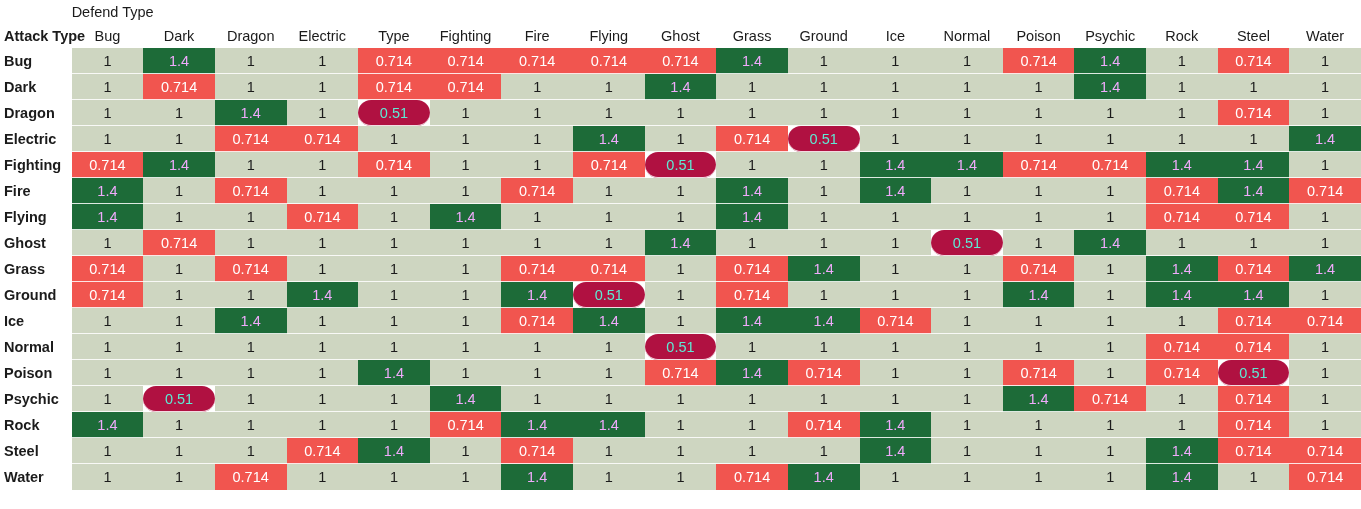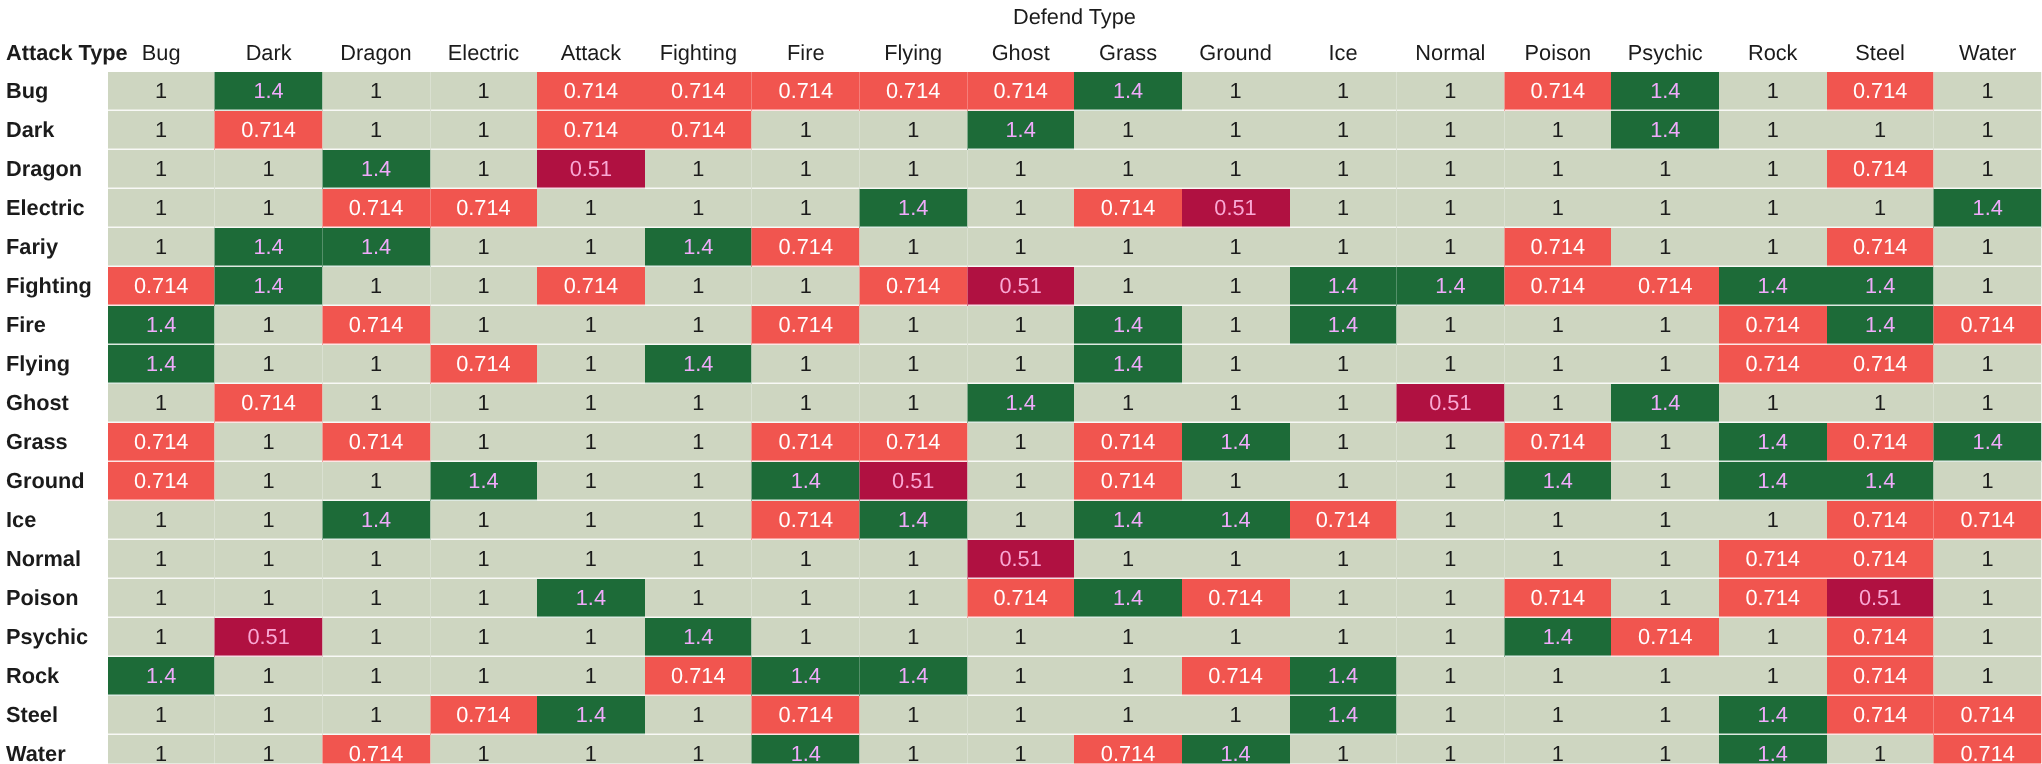--- a/index.html
+++ b/index.html
@@ -24,21 +24,21 @@
     width: 1361px;
     table-layout: fixed;
   }
   
   tr.superhead th {
     padding: 0;
     height: 20px;
     font-size: 14.5px;
     font-weight: normal;
     color: #1b1b1b;
-    text-align: center;
+    text-align: left;
     vertical-align: bottom;
     background: #ffffff;
     border: none;
   }
   th.superhead-spacer { background: #ffffff; }
   
   tr.colhead th {
     padding: 0 0 4px 0;
     height: 24px;
     font-size: 14.5px;
@@ -72,21 +72,21 @@
     text-align: center;
     vertical-align: middle;
     font-size: 14.5px;
     padding: 0;
     border: none;
     line-height: 26px;
   }
   td.v-neutral { background: #ced6c1; color: #1b1b1b; }
   td.v-super   { background: #1d6b38; color: #f0abfc; }
   td.v-weak    { background: #f1554f; color: #ffffff; }
-  td.v-immune  { background: #b01141; color: #f9a8d4; }
+  td.v-immune  { background: #b01141; color: #5eead4; border-radius: 13px; }
 
   
   tr.datarow td.cell {
     box-shadow: inset 0 -1px 0 0 rgba(255,255,255,0.85);
   }
   tr.datarow:last-child td.cell { box-shadow: none; }
 </style>
 </head>
 <body>
 
@@ -96,21 +96,21 @@
       <tr class="superhead">
         <th class="superhead-spacer"></th>
       <th colspan="18">Defend Type</th>
         </tr>
       <tr class="colhead">
         <th class="corner rowlabel">Attack Type</th>
       <th>Bug</th>
           <th>Dark</th>
           <th>Dragon</th>
           <th>Electric</th>
-          <th>Attack</th>
+          <th>Type</th>
           <th>Fighting</th>
           <th>Fire</th>
           <th>Flying</th>
           <th>Ghost</th>
           <th>Grass</th>
           <th>Ground</th>
           <th>Ice</th>
           <th>Normal</th>
           <th>Poison</th>
           <th>Psychic</th>
@@ -198,41 +198,20 @@
           <td class="cell v-immune">0.51</td>
           <td class="cell v-neutral">1</td>
           <td class="cell v-neutral">1</td>
           <td class="cell v-neutral">1</td>
           <td class="cell v-neutral">1</td>
           <td class="cell v-neutral">1</td>
           <td class="cell v-neutral">1</td>
           <td class="cell v-super">1.4</td>
         </tr>
         <tr class="datarow">
-          <th class="rowlabel">Fariy</th>
-          <td class="cell v-neutral">1</td>
-          <td class="cell v-super">1.4</td>
-          <td class="cell v-super">1.4</td>
-          <td class="cell v-neutral">1</td>
-          <td class="cell v-neutral">1</td>
-          <td class="cell v-super">1.4</td>
-          <td class="cell v-weak">0.714</td>
-          <td class="cell v-neutral">1</td>
-          <td class="cell v-neutral">1</td>
-          <td class="cell v-neutral">1</td>
-          <td class="cell v-neutral">1</td>
-          <td class="cell v-neutral">1</td>
-          <td class="cell v-neutral">1</td>
-          <td class="cell v-weak">0.714</td>
-          <td class="cell v-neutral">1</td>
-          <td class="cell v-neutral">1</td>
-          <td class="cell v-weak">0.714</td>
-          <td class="cell v-neutral">1</td>
-        </tr>
-        <tr class="datarow">
           <th class="rowlabel">Fighting</th>
           <td class="cell v-weak">0.714</td>
           <td class="cell v-super">1.4</td>
           <td class="cell v-neutral">1</td>
           <td class="cell v-neutral">1</td>
           <td class="cell v-weak">0.714</td>
           <td class="cell v-neutral">1</td>
           <td class="cell v-neutral">1</td>
           <td class="cell v-weak">0.714</td>
           <td class="cell v-immune">0.51</td>

